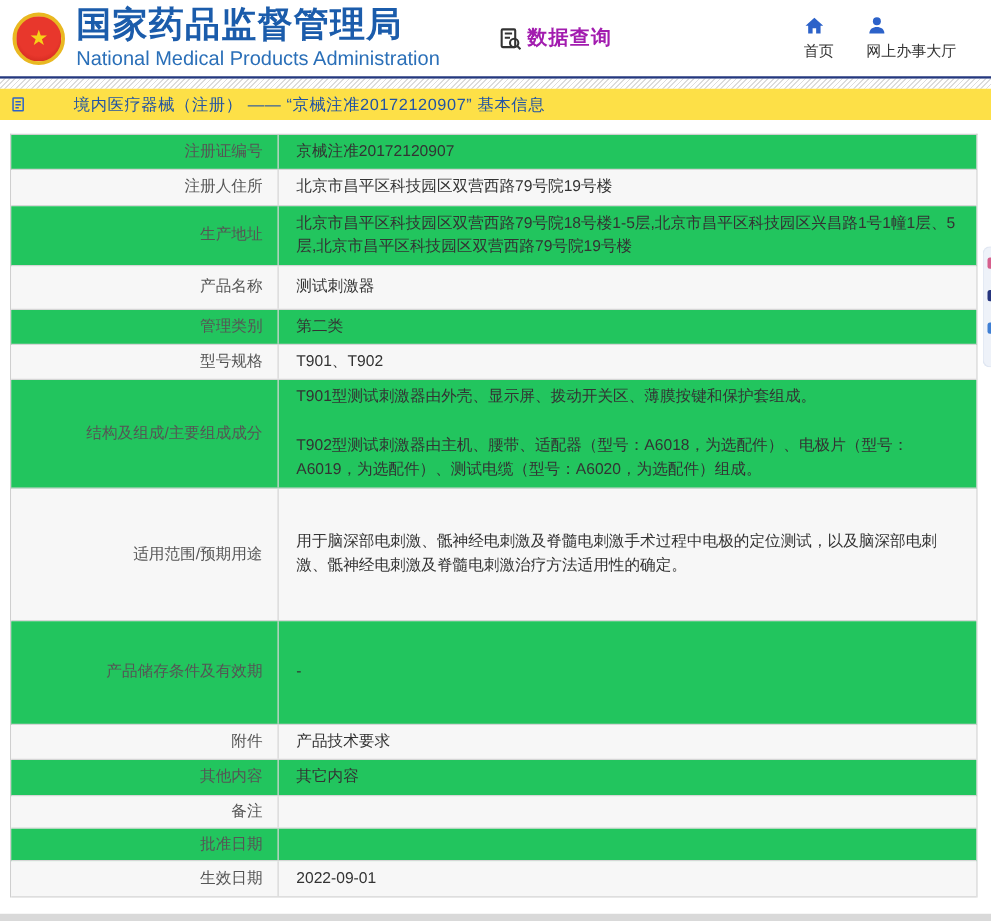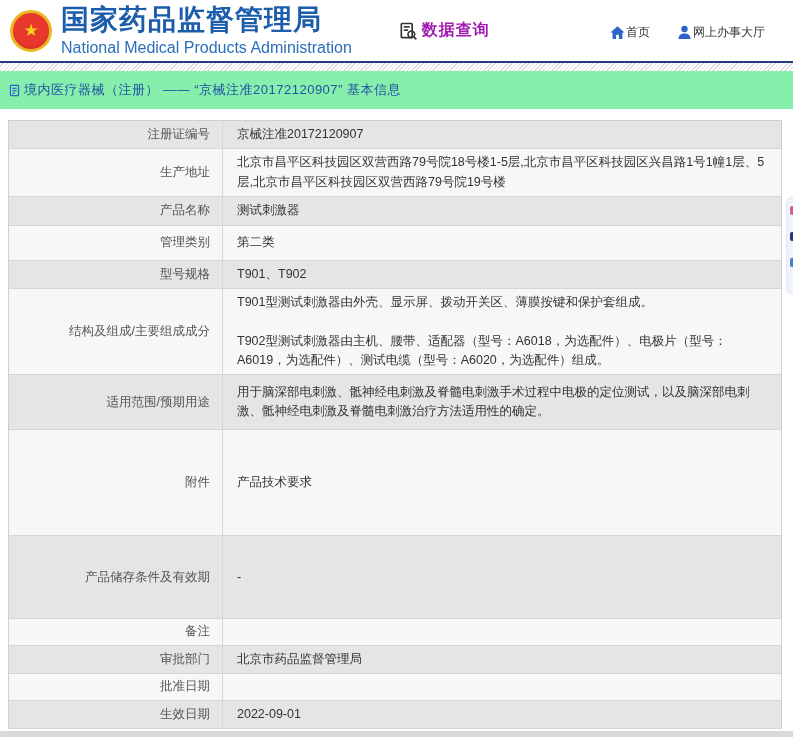--- a/index.html
+++ b/index.html
@@ -13,37 +13,37 @@
     background:radial-gradient(circle at 50% 42%, #e8372c 0 60%, #c21f17 100%);
     border:3px solid #e9b821; display:flex; align-items:center; justify-content:center;
     color:#f7d117; font-size:17px; line-height:1; flex:0 0 auto; }
   .title-block { margin-left:9px; }
   .site-title { font-size:28px; font-weight:bold; color:#1b5cab; letter-spacing:1px; line-height:1.15; }
   .site-subtitle { font-size:16px; color:#2a6fb8; margin-top:2px; }
   .data-query { display:flex; align-items:center; margin-left:46px; cursor:pointer; }
   .data-query svg { width:20px; height:20px; margin-right:4px; }
   .data-query span { font-size:16px; color:#a21caf; font-weight:600; letter-spacing:1px; }
   .header-nav { margin-left:auto; display:flex; gap:26px; padding-right:28px; }
-  .nav-item { display:flex; flex-direction:row; align-items:flex-end; cursor:pointer;font-family:Liberation Mono, monospace; }
+  .nav-item { display:flex; flex-direction:column; align-items:flex-start; cursor:pointer;font-family:Liberation Mono, monospace; }
   .nav-item svg { width:17px; height:17px; }
   .nav-item .nav-label { font-size:12px; color:#333; margin-top:4px; white-space:nowrap; }
 
   
   .navy-line { height:2px; background:#25397f; }
   .hatch { height:8px;
     background:repeating-linear-gradient(135deg,#ffffff 0 2px,#dcdcdc 2px 3px); }
-  .breadcrumb { height:38px; background:#86efac; display:flex; align-items:center;
-    padding-left:8px; }
+  .breadcrumb { height:25px; background:#fde047; display:flex; align-items:center;
+    padding-left:8px;gap:35px; }
   .breadcrumb svg { width:13px; height:13px; margin-right:3px; flex:0 0 auto; }
   .breadcrumb span { font-size:13px; color:#2153a4; letter-spacing:.5px; }
 
   
   .table { margin:11px 11px 0 8px; width:774px; border:1px solid #cfcfcf; border-bottom:none;
     background:#fff; }
-  .row { display:flex; border-bottom:1px solid #d6d6d6; min-height:23px; background:#e5e5e5; }
+  .row { display:flex; border-bottom:1px solid #d6d6d6; min-height:23px; background:#22c55e; }
   .row:nth-child(even) { background:#f7f7f7; }
   .row:nth-child(4) { min-height:35px; }
   .row:nth-child(7) { min-height:55px; }
   .row:nth-child(8) { min-height:106px; }
   .row:nth-child(9) { min-height:83px; }
   .cell { display:flex; align-items:center; font-size:12.5px; line-height:1.55; }
   .cell.label { width:214px; flex:0 0 214px; justify-content:flex-end; text-align:right;
     padding:3px 12px 3px 4px; color:#555; border-right:1px solid #d6d6d6; }
   .cell.value { flex:1; padding:4px 10px 4px 14px; color:#333; white-space:pre-line; }
 
@@ -107,20 +107,24 @@
     </svg>
     <span>境内医疗器械（注册） ——  “京械注准20172120907”  基本信息</span>
   </div>
 
   <div class="table">
       <div class="row">
         <div class="cell label">注册证编号</div>
         <div class="cell value">京械注准20172120907</div>
       </div>
       <div class="row">
+        <div class="cell label">注册人住所</div>
+        <div class="cell value">北京市昌平区科技园区双营西路79号院19号楼</div>
+      </div>
+      <div class="row">
         <div class="cell label">生产地址</div>
         <div class="cell value">北京市昌平区科技园区双营西路79号院18号楼1-5层,北京市昌平区科技园区兴昌路1号1幢1层、5层,北京市昌平区科技园区双营西路79号院19号楼</div>
       </div>
       <div class="row">
         <div class="cell label">产品名称</div>
         <div class="cell value">测试刺激器</div>
       </div>
       <div class="row">
         <div class="cell label">管理类别</div>
         <div class="cell value">第二类</div>
@@ -133,34 +137,34 @@
         <div class="cell label">结构及组成/主要组成成分</div>
         <div class="cell value">T901型测试刺激器由外壳、显示屏、拨动开关区、薄膜按键和保护套组成。
 
 T902型测试刺激器由主机、腰带、适配器（型号：A6018，为选配件）、电极片（型号：A6019，为选配件）、测试电缆（型号：A6020，为选配件）组成。</div>
       </div>
       <div class="row">
         <div class="cell label">适用范围/预期用途</div>
         <div class="cell value">用于脑深部电刺激、骶神经电刺激及脊髓电刺激手术过程中电极的定位测试，以及脑深部电刺激、骶神经电刺激及脊髓电刺激治疗方法适用性的确定。</div>
       </div>
       <div class="row">
+        <div class="cell label">产品储存条件及有效期</div>
+        <div class="cell value">-</div>
+      </div>
+      <div class="row">
         <div class="cell label">附件</div>
         <div class="cell value">产品技术要求</div>
       </div>
       <div class="row">
-        <div class="cell label">产品储存条件及有效期</div>
-        <div class="cell value">-</div>
+        <div class="cell label">其他内容</div>
+        <div class="cell value">其它内容</div>
       </div>
       <div class="row">
         <div class="cell label">备注</div>
         <div class="cell value"></div>
-      </div>
-      <div class="row">
-        <div class="cell label">审批部门</div>
-        <div class="cell value">北京市药品监督管理局</div>
       </div>
       <div class="row">
         <div class="cell label">批准日期</div>
       </div>
       <div class="row">
         <div class="cell label">生效日期</div>
         <div class="cell value">2022-09-01</div>
       </div>
     </div>
 

